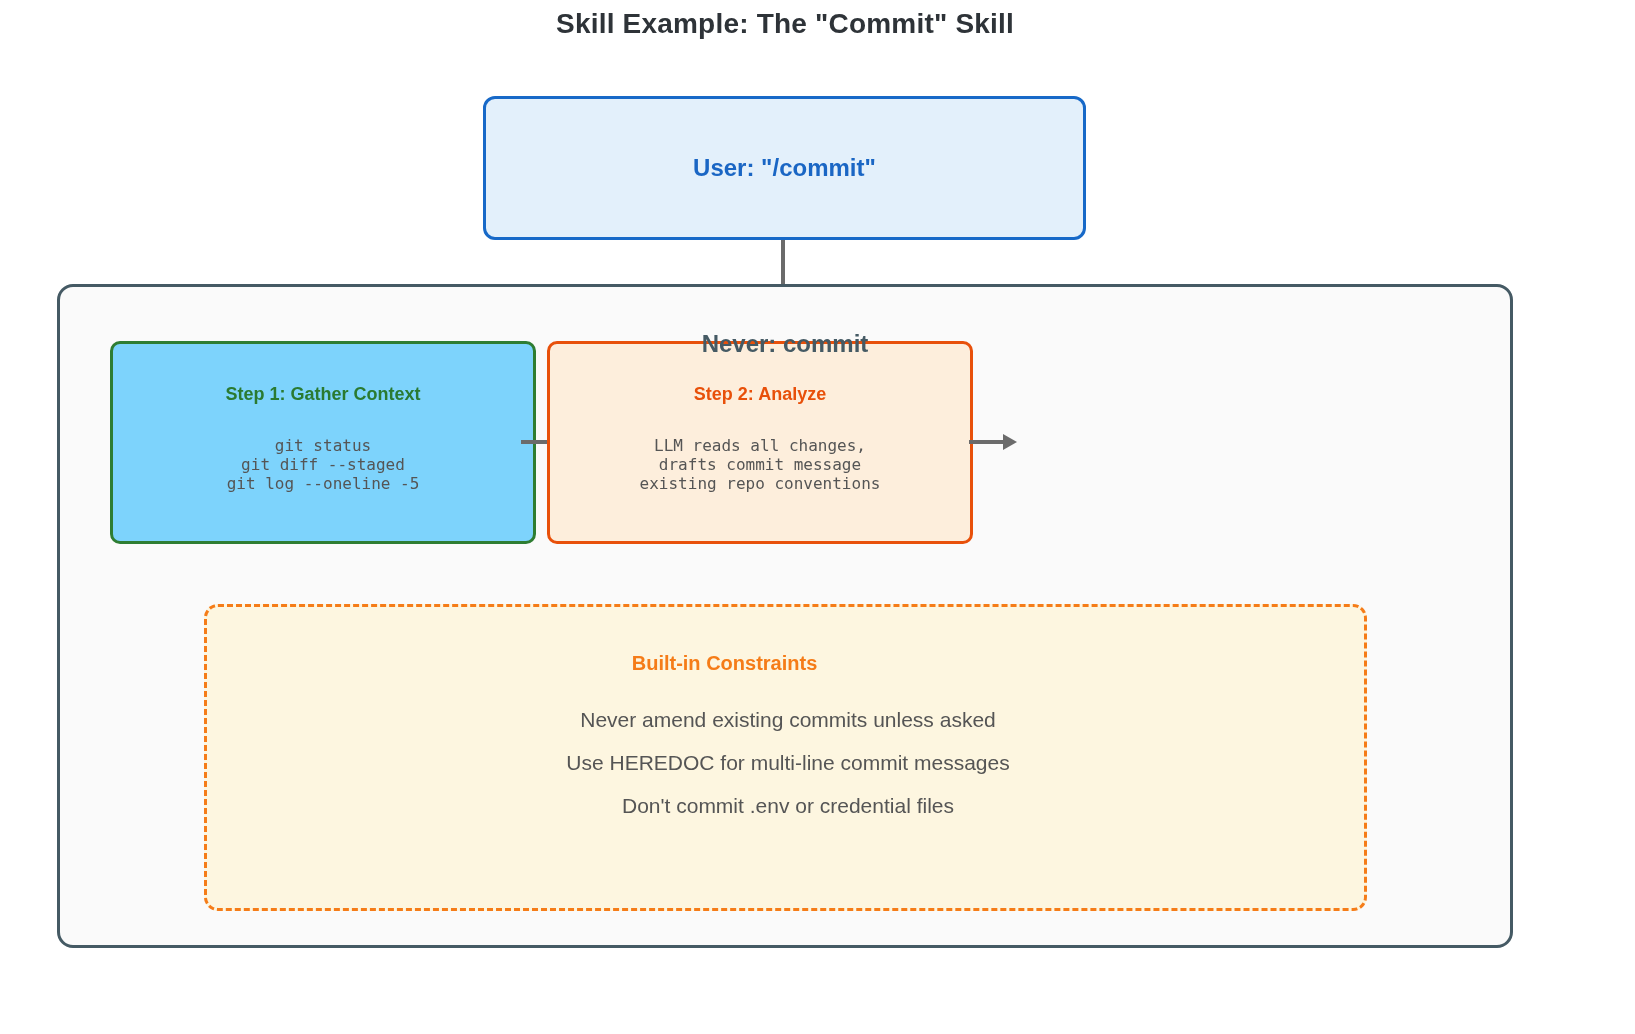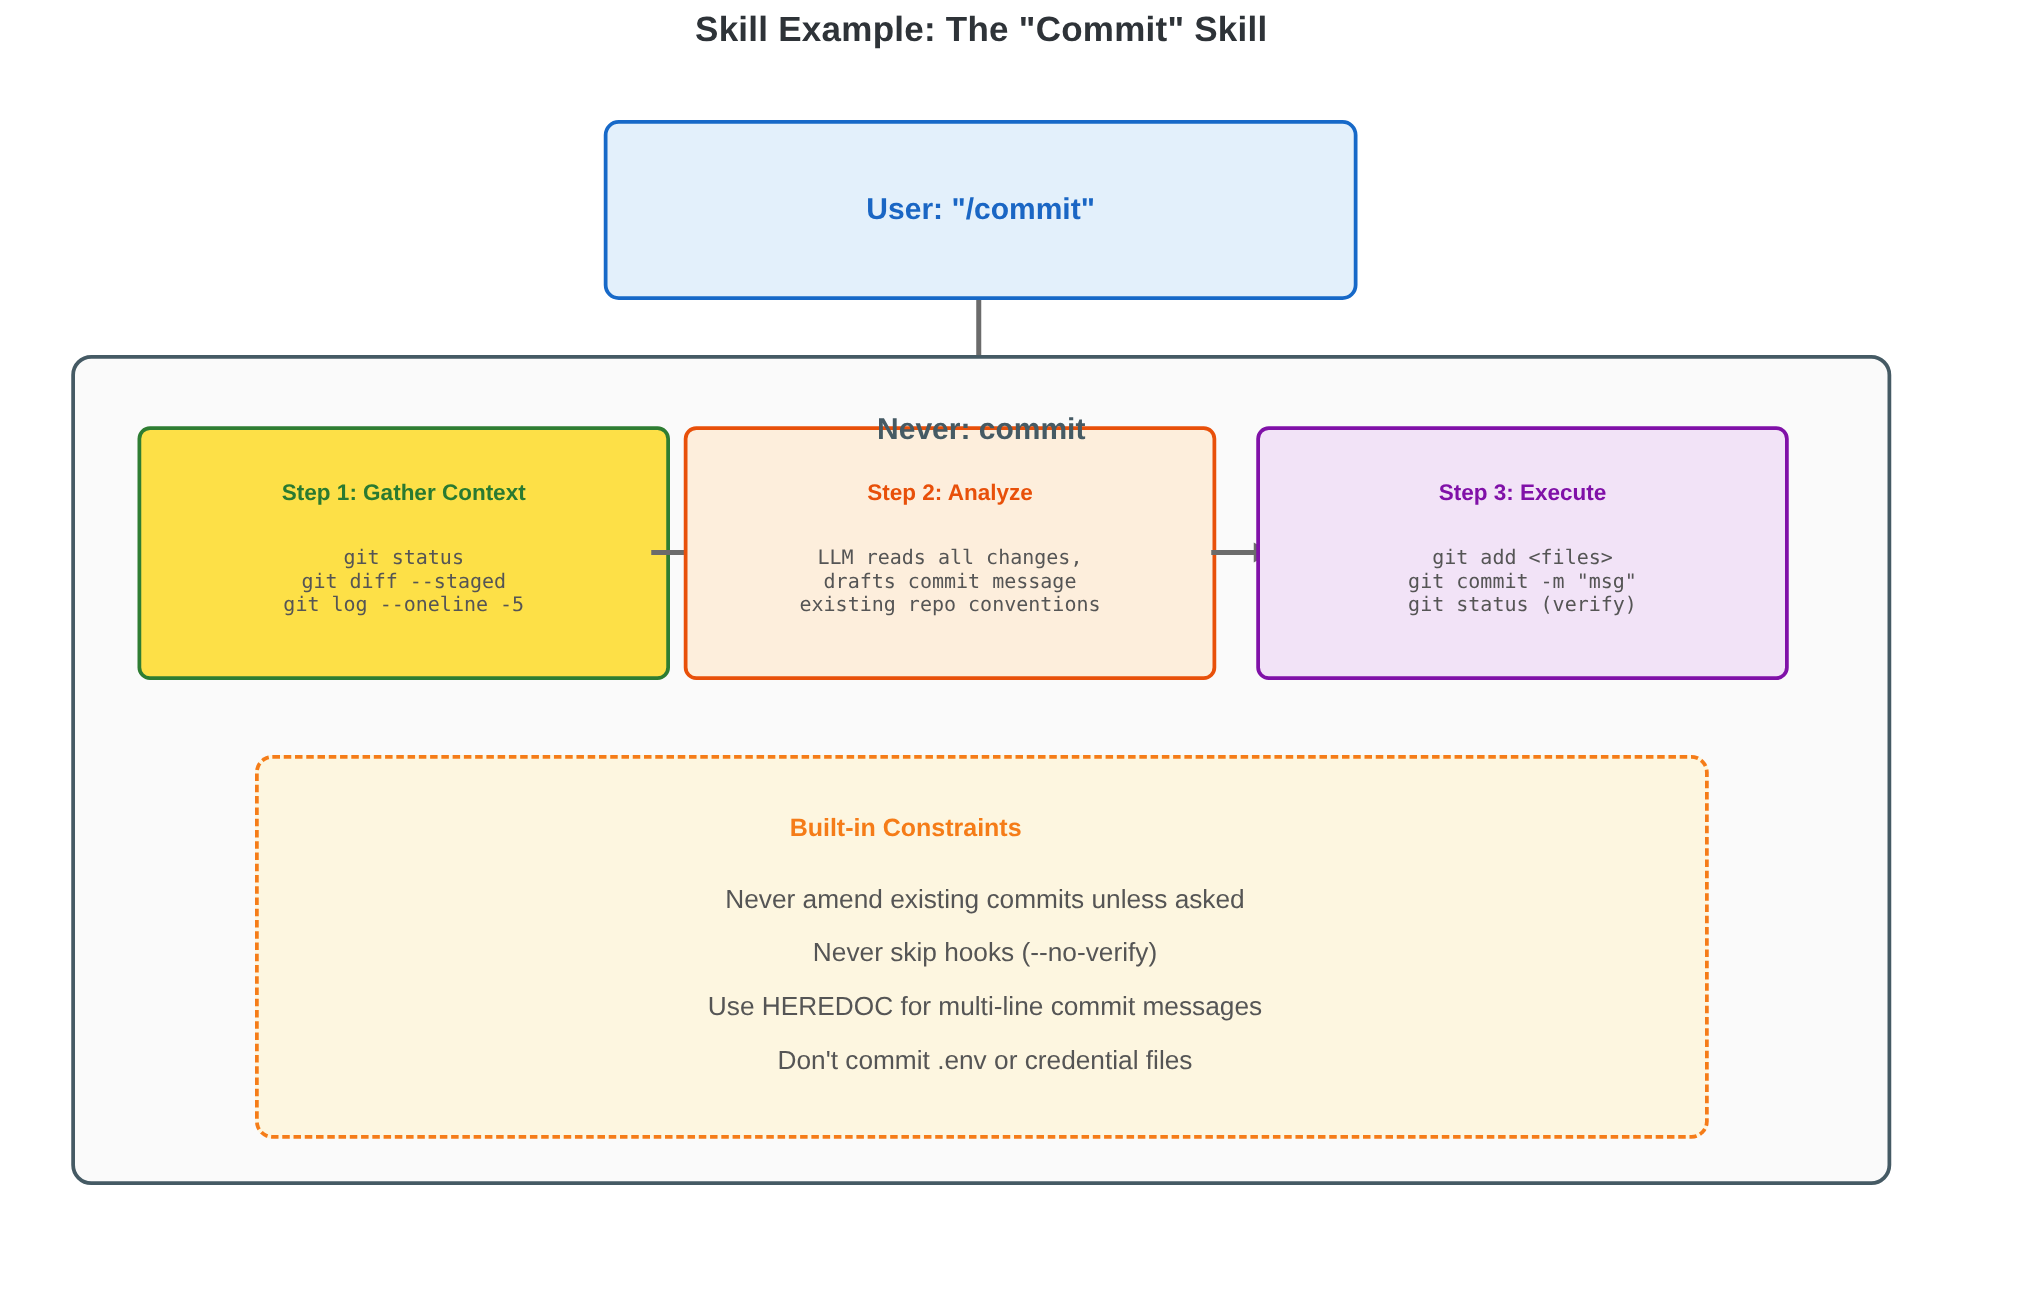--- a/index.html
+++ b/index.html
@@ -125,21 +125,21 @@
     font-family: "DejaVu Sans Mono", "Liberation Mono", monospace;
     font-size: 16px;
     line-height: 1.18;
     color: #555555;
     text-align: center;
     white-space: pre;
   }
 
   .step-1 {
     left: 110px;
-    background: #fde047;
+    background: #7dd3fc;
     border-color: #2e7d32;
   }
   .step-1 .step-title { color: #2a7a31; }
 
   .step-2 {
     left: 547px;
     background: #fdeedc;
     border-color: #e8500a;
   }
   .step-2 .step-title { color: #e8500a; }
@@ -239,31 +239,24 @@
   <div class="step-box step-2">
     <div class="step-title">Step 2: Analyze</div>
     <div class="step-body">LLM reads all changes,
 drafts commit message
 existing repo conventions</div>
   </div>
 
   <div class="arrow-horizontal arrow-2-3"></div>
   <div class="arrow-horizontal-head arrow-2-3-head"></div>
 
-  <div class="step-box step-3">
-    <div class="step-title">Step 3: Execute</div>
-    <div class="step-body">git add &lt;files&gt;
-git commit -m "msg"
-git status (verify)</div>
-  </div>
 
   <div class="skill-container-label">Never: commit</div>
 
   <div class="constraints-box"></div>
   <div class="constraints-title">Built-in Constraints</div>
   <div class="constraints-list">
     <div class="constraint-item">Never amend existing commits unless asked</div>
-    <div class="constraint-item">Never skip hooks (--no-verify)</div>
     <div class="constraint-item">Use HEREDOC for multi-line commit messages</div>
     <div class="constraint-item">Don't commit .env or credential files</div>
   </div>
 
 </div>
 
 </body></html>

